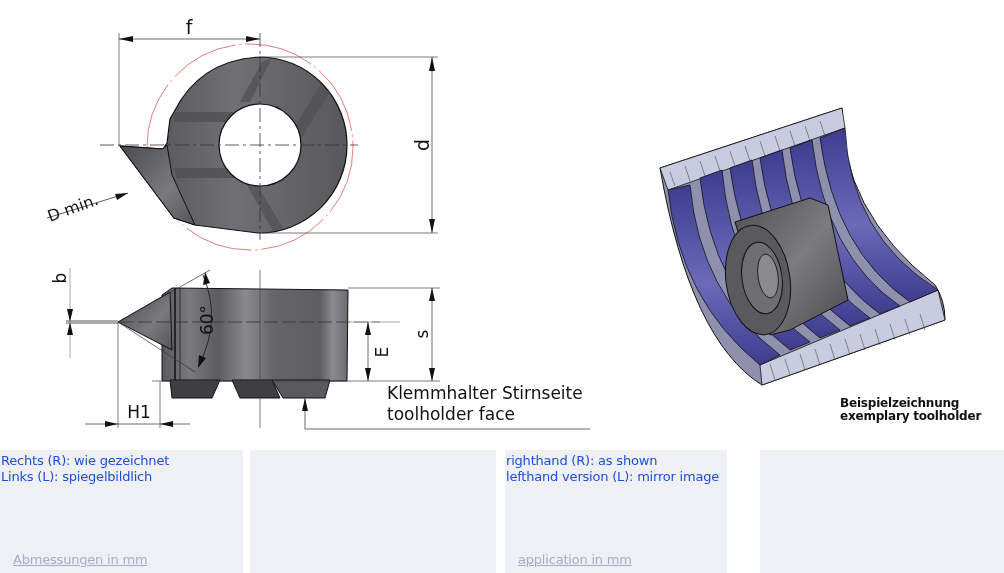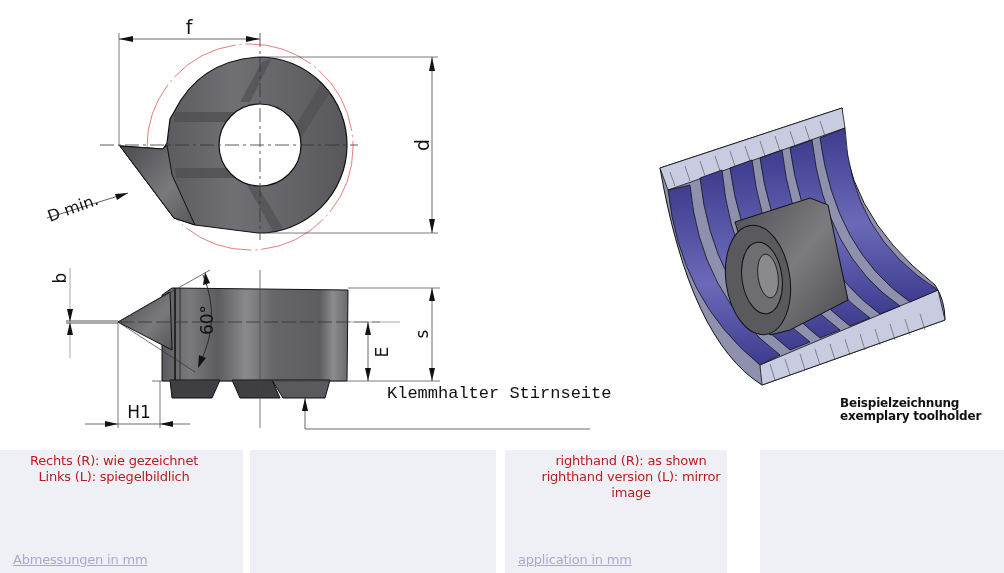--- a/index.html
+++ b/index.html
@@ -1,23 +1,23 @@
 <!DOCTYPE html>
 <html><head>
 <meta charset="utf-8">
 <style>
   html, body { margin:0; padding:0; background:#ffffff; }
   body { width:1004px; height:573px; position:relative; overflow:hidden; font-family:"DejaVu Sans", sans-serif; }
   .canvas { position:absolute; left:0; top:0; width:1004px; height:450px; }
   .panel { position:absolute; top:450px; height:123px; background:#eff0f6; }
-  .panel .txt { position:absolute; left:30px; top:3px; color:#b91c1c; font-size:13px; line-height:16px; font-family:"DejaVu Sans", sans-serif; letter-spacing:-0.2px;text-align:center; }
+  .panel .txt { position:absolute; left:1px; top:3px; color:#1d4ed8; font-size:13px; line-height:16px; font-family:"DejaVu Sans", sans-serif; letter-spacing:-0.2px; }
   .panel .foot { position:absolute; left:13px; top:102px; color:#a7abc9; font-size:13px; line-height:16px; letter-spacing:-0.2px;text-decoration:underline; }
   .dimlabel { font-family:"DejaVu Sans", sans-serif; fill:#111; }
   .caption { position:absolute; left:840px; top:397px; font-size:12px; line-height:13px; color:#111; letter-spacing:-0.2px;font-weight:bold; }
-  .face-label { position:absolute; left:387px; top:383px; font-size:17px; line-height:21px; color:#111;font-family:Liberation Mono, monospace; }
+  .face-label { position:absolute; left:387px; top:383px; font-size:17px; line-height:21px; color:#111; }
 </style>
 </head>
 <body>
 
 <div class="canvas">
 <svg width="1004" height="450" viewBox="0 0 1004 450" xmlns="http://www.w3.org/2000/svg">
   <defs>
     <linearGradient id="insG" x1="0" x2="1" y1="0" y2="0">
       <stop offset="0" stop-color="#4e4e52"></stop>
       <stop offset="0.5" stop-color="#707074"></stop>
@@ -182,35 +182,36 @@
     <path d="M735,222 L810,198 L828,205 L848,300 L790,330 L770,335 Z" fill="url(#cylG)" stroke="#111" stroke-width="1"></path>
     <ellipse cx="758" cy="280" rx="32" ry="55" fill="#5a5a5e" stroke="#111" stroke-width="1" transform="rotate(-8 758 280)"></ellipse>
     <ellipse cx="762" cy="278" rx="20" ry="36" fill="#6e6e72" stroke="#111" stroke-width="1" transform="rotate(-8 762 278)"></ellipse>
     <ellipse cx="768" cy="276" rx="10" ry="22" fill="#8a8a8e" stroke="#111" stroke-width="0.8" transform="rotate(-8 768 276)"></ellipse>
   </g>
 </svg>
 </div>
 
 <div class="face-label">
   <div>Klemmhalter Stirnseite</div>
+  <div>toolholder face</div>
 </div>
 
 <div class="caption">
   <div>Beispielzeichnung</div>
   <div>exemplary toolholder</div>
 </div>
 
 <div class="panel" style="left:0;width:243px;">
   <div class="txt">
     <div>Rechts (R): wie gezeichnet</div>
     <div>Links (L): spiegelbildlich</div>
   </div>
   <div class="foot">Abmessungen in mm</div>
 </div>
 <div class="panel" style="left:250px;width:246px;"></div>
 <div class="panel" style="left:505px;width:222px;">
   <div class="txt">
     <div>righthand (R): as shown</div>
-    <div>righthand version (L): mirror image</div>
+    <div>lefthand version (L): mirror image</div>
   </div>
   <div class="foot">application in mm</div>
 </div>
 <div class="panel" style="left:760px;width:244px;"></div>
 
 </body></html>

